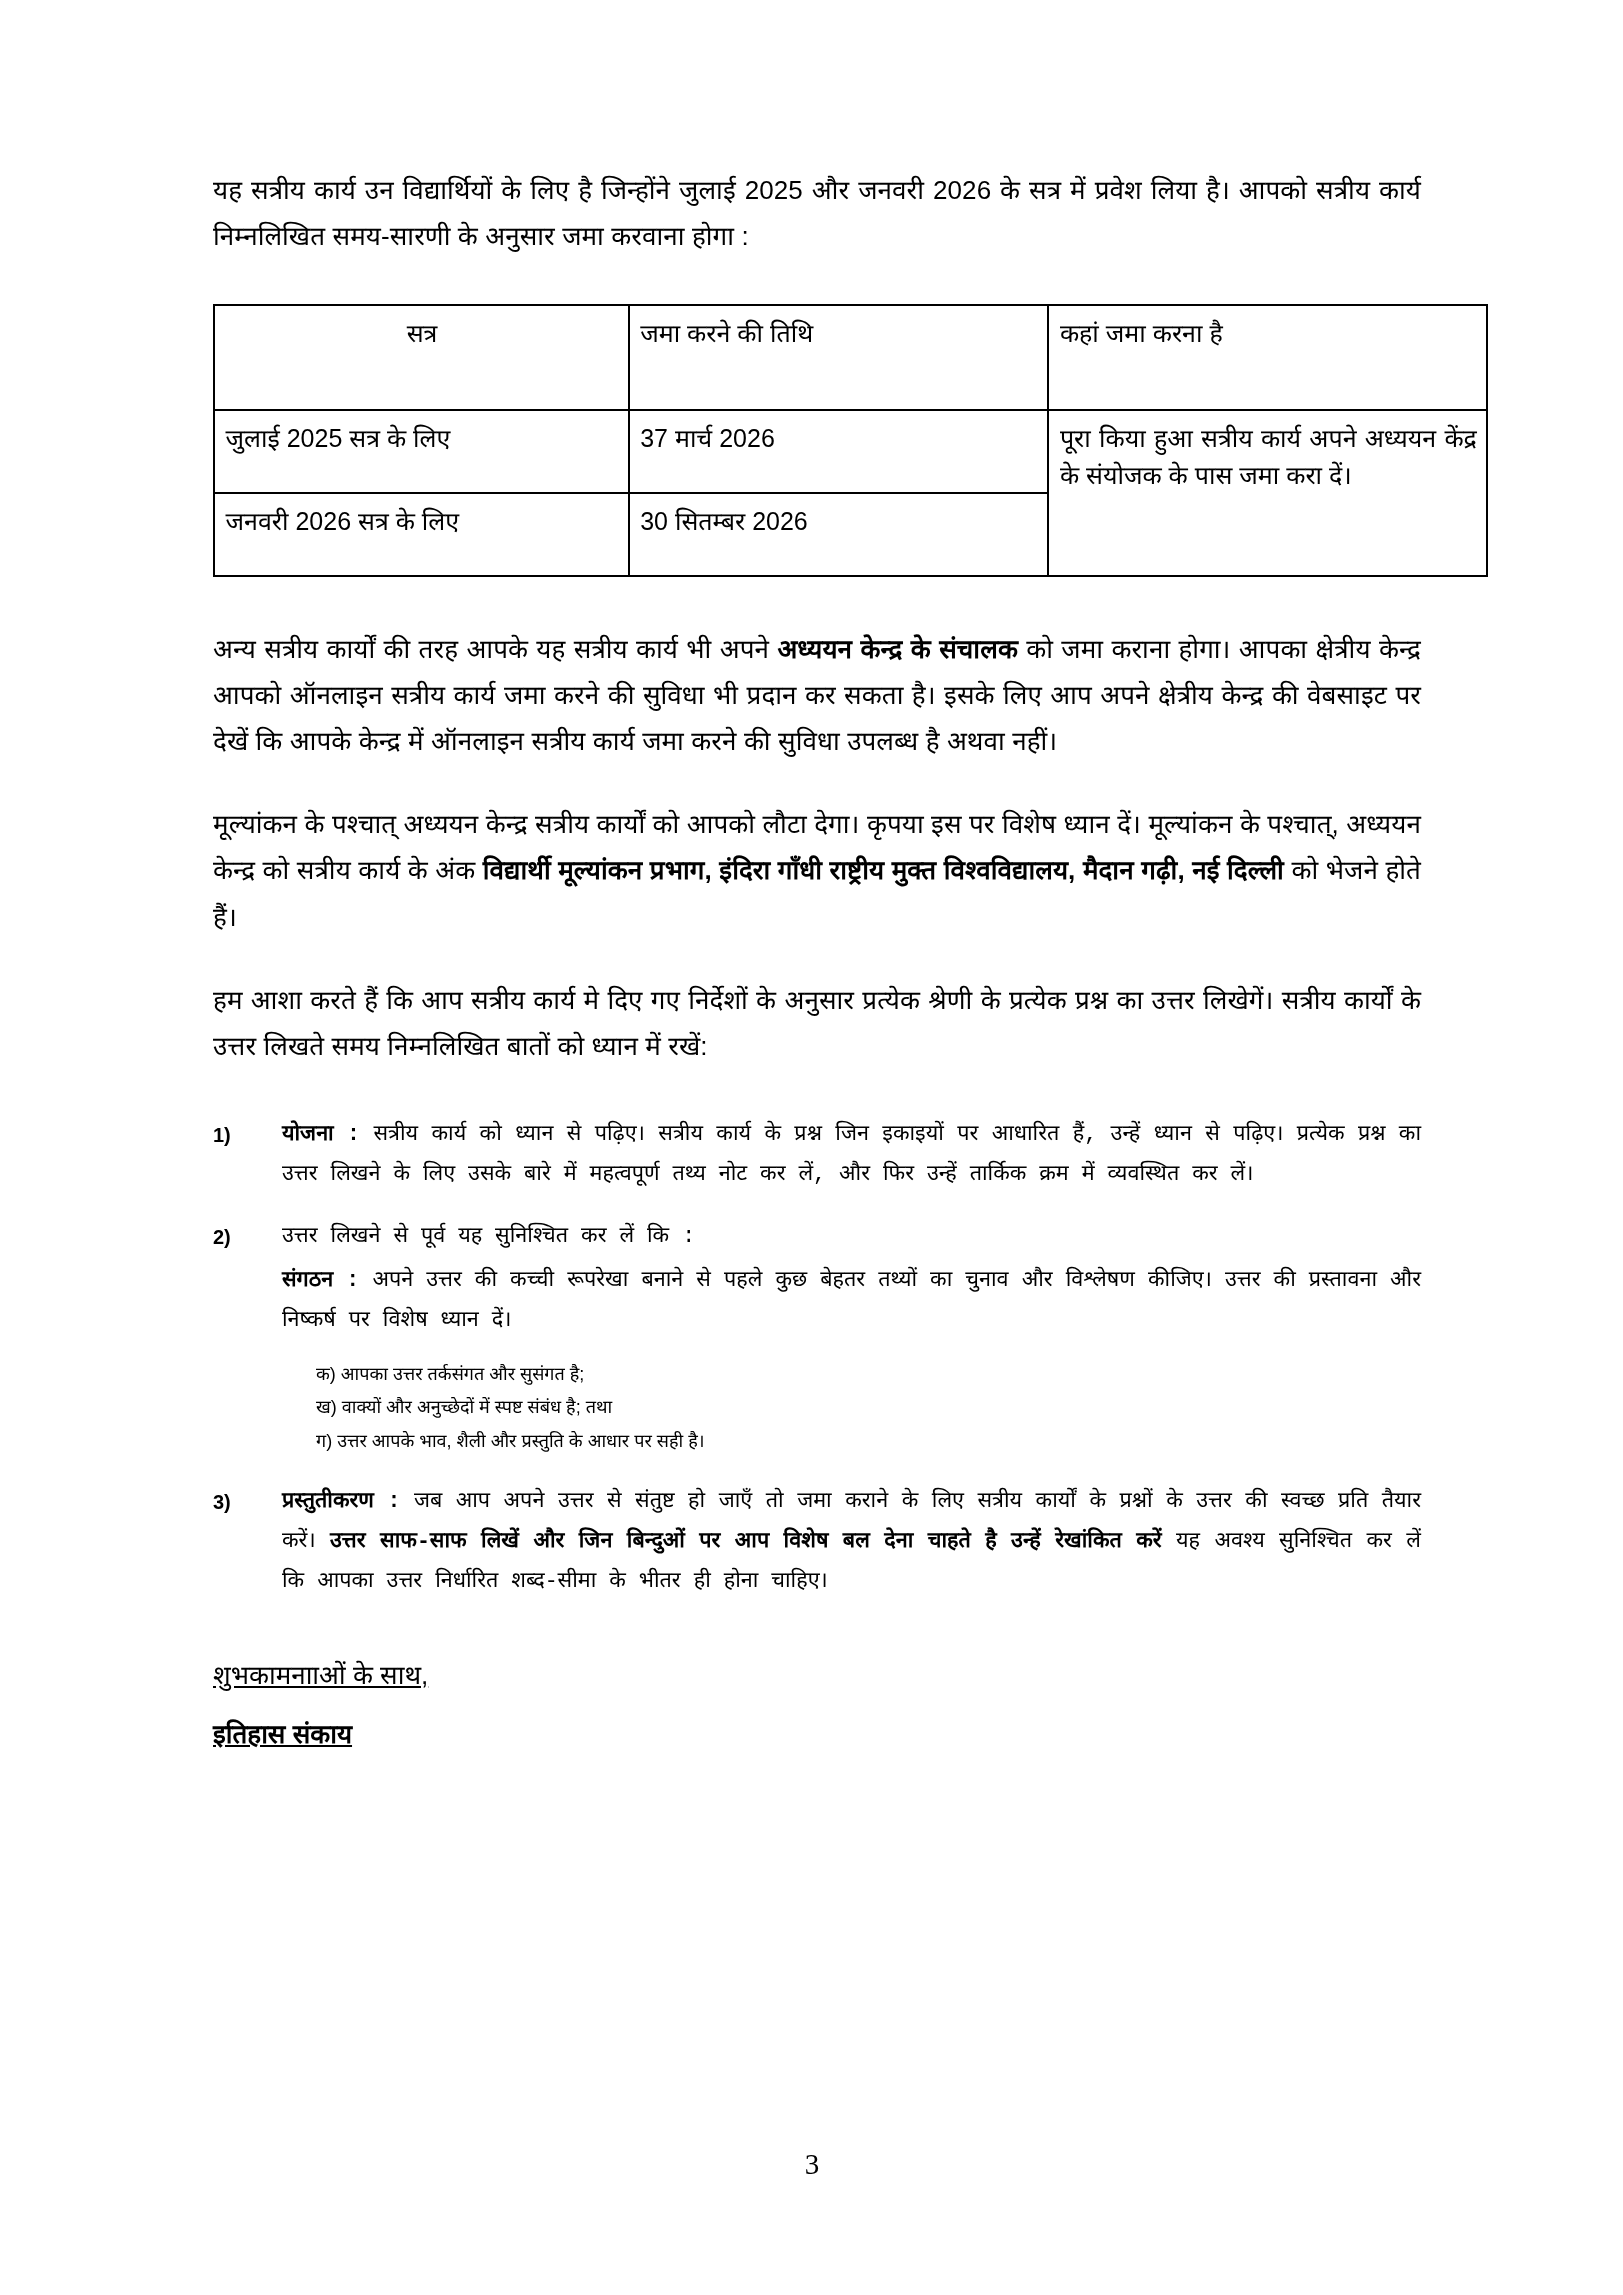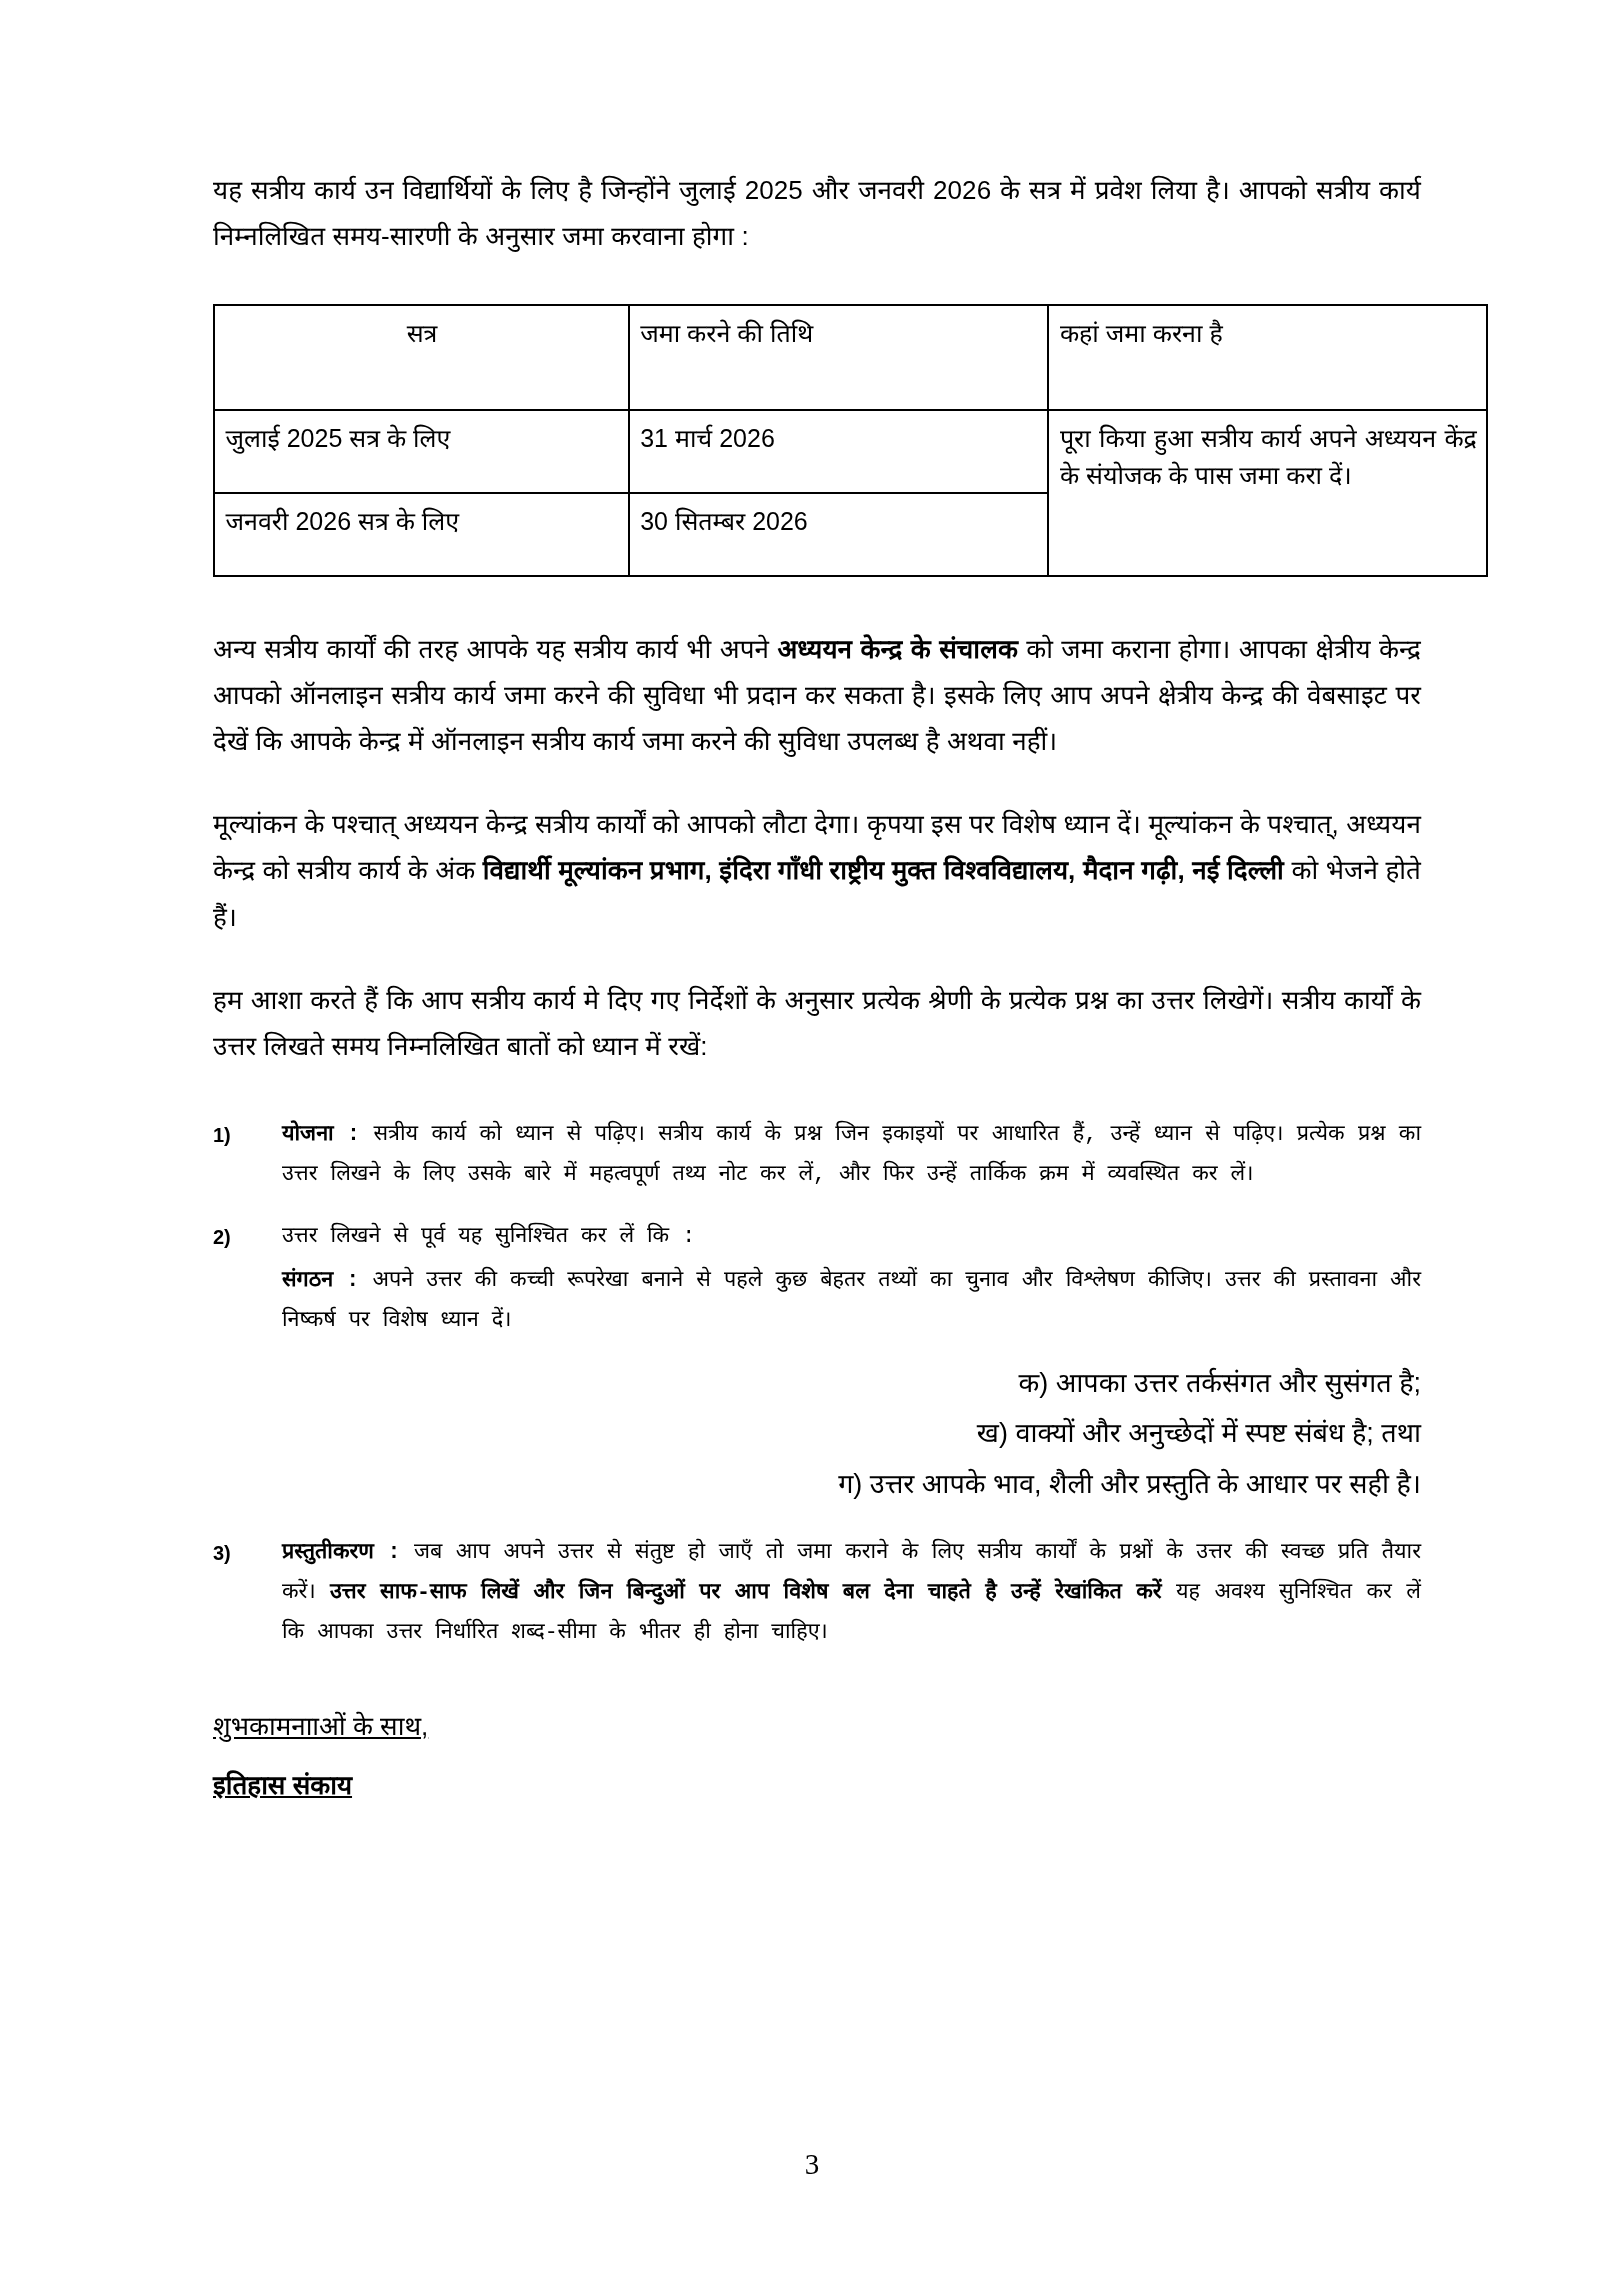--- a/index.html
+++ b/index.html
@@ -109,23 +109,23 @@
     font-family: Liberation Mono, monospace;
   }
   .numitem .body p + p {
     margin-top: 3.9px;
   }
   .sublist {
     margin: 17px 0 0 0;
     padding: 0 0 0 34px;
   }
   .subitem {
-    font-size: 27px;
+    font-size: 18px;
     line-height: 1.88;
-    text-align: right;
+    text-align: left;
   }
 
   
   .closing {
     margin-top: 52px;
     text-decoration: underline;
   }
   .closing .line1 {
     font-size: 26px;
     line-height: 1.7;
@@ -164,21 +164,21 @@
 
     <table class="schedule">
       <tbody>
         <tr>
           <td class="col-sess hdr-sess">सत्र</td>
           <td class="col-date hdr-plain">जमा करने की तिथि</td>
           <td class="col-where hdr-plain">कहां जमा करना है</td>
         </tr>
         <tr>
           <td class="col-sess row-cell">जुलाई 2025 सत्र के लिए</td>
-          <td class="col-date row-cell">31 मार्च 2026</td>
+          <td class="col-date row-cell">37 मार्च 2026</td>
           <td class="col-where where-cell" rowspan="2">पूरा किया हुआ सत्रीय कार्य अपने अध्ययन केंद्र के संयोजक के पास जमा करा दें।</td>
         </tr>
         <tr>
           <td class="col-sess row-cell">जनवरी 2026 सत्र के लिए</td>
           <td class="col-date row-cell">30 सितम्बर 2026</td>
         </tr>
       </tbody>
     </table>
 
     <div class="spacer-lg"></div>

